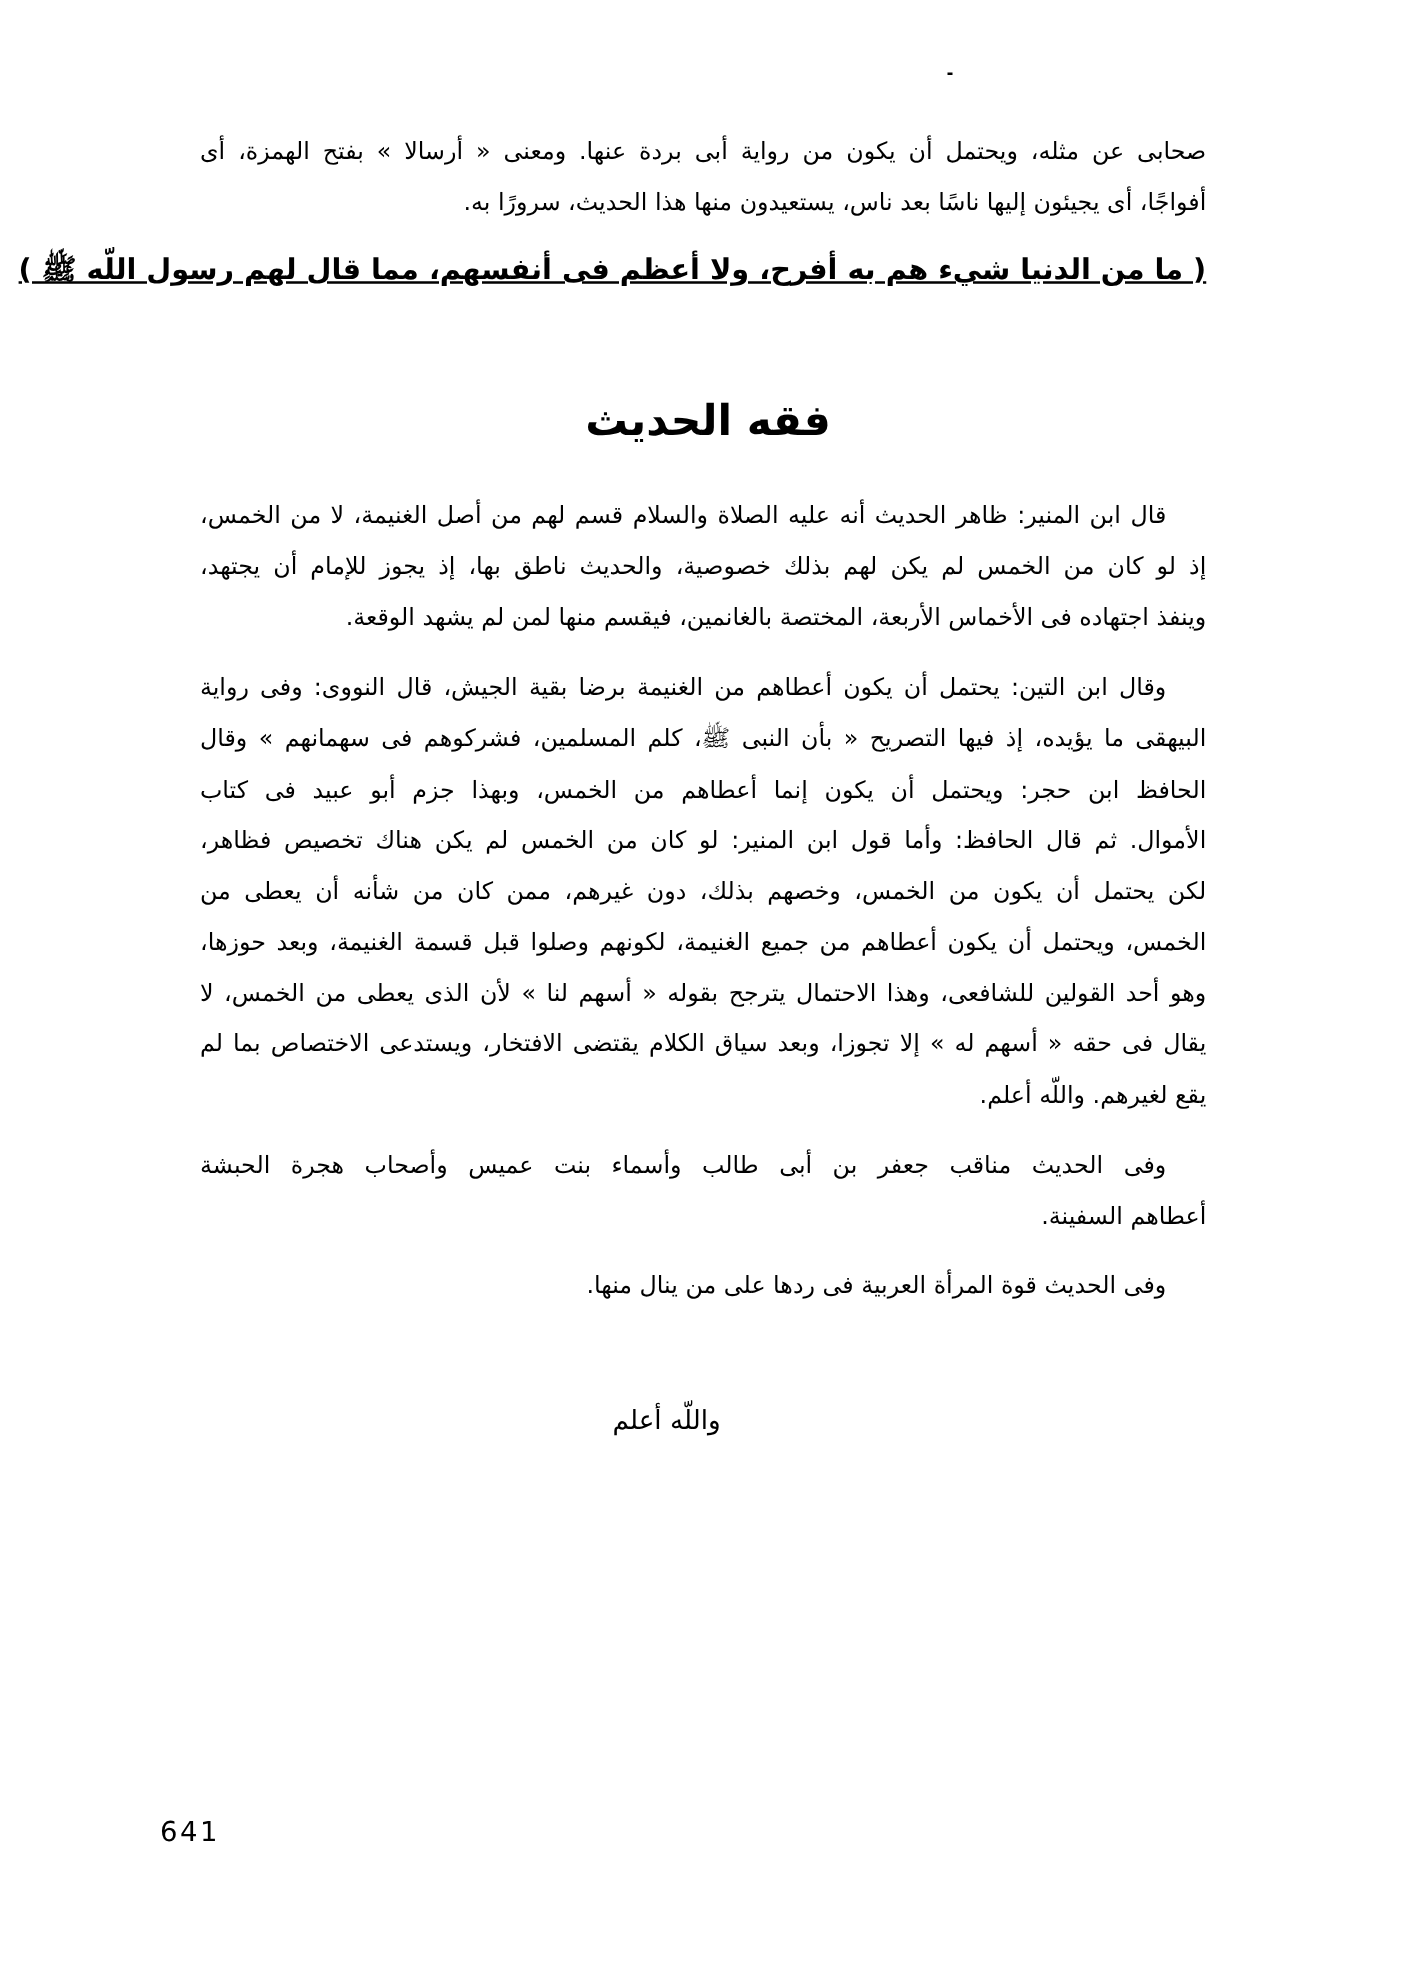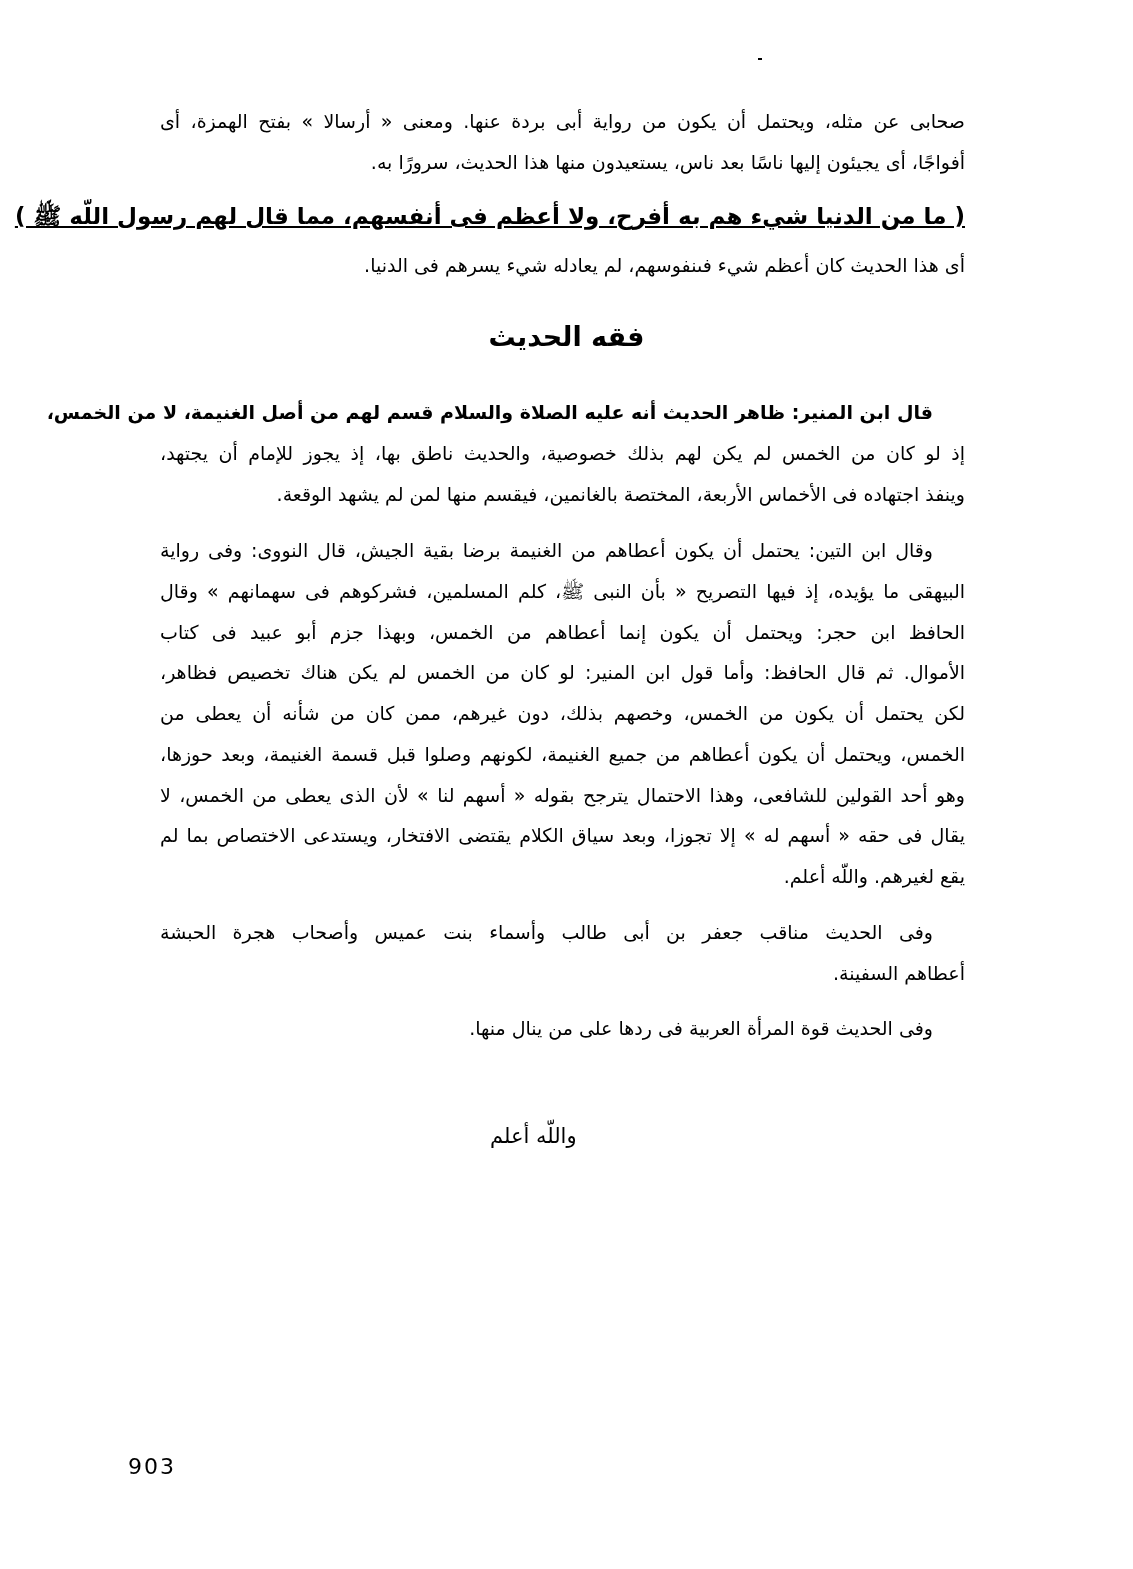--- a/index.html
+++ b/index.html
@@ -53,21 +53,21 @@
       height: 36px;
       text-decoration: underline;
     }
     .heading {
       position: absolute;
       left: 0; right: 0;
       top: 312px;
       text-align: center;
       direction: rtl;
       font-weight: bold;
-      font-size: 27px;
+      font-size: 34px;
       line-height: 50px;
     }
     .closing {
       position: absolute;
       left: 490px;
       top: 1118px;
       direction: rtl;
       font-size: 21px;
       line-height: 36px;
       white-space: nowrap;
@@ -86,40 +86,39 @@
 <body>
 
 <div class="page">
 
   <div class="top-mark"></div>
 
   <div class="line last" style="top:147px;">أفواجًا، أى يجيئون إليها ناسًا بعد ناس، يستعيدون منها هذا الحديث، سرورًا به.</div>
   <div class="line" style="top:106px;">صحابى عن مثله، ويحتمل أن يكون من رواية أبى بردة عنها. ومعنى « أرسالا » بفتح الهمزة، أى</div>
 
   <div class="line quote" style="top:198px;">( ما من الدنيا شيء هم به أفرح، ولا أعظم فى أنفسهم، مما قال لهم رسول اللّه ﷺ )</div>
-  <div class="line last" style="top:250px;">أى هذا الحديث كان أعظم شيء فىنفوسهم، لم يعادله شيء يسرهم فى الدنيا.</div>
 
   <div class="heading">فقه الحديث</div>
 
-  <div class="line indent" style="top:397px;font-weight:bold;">قال ابن المنير: ظاهر الحديث أنه عليه الصلاة والسلام قسم لهم من أصل الغنيمة، لا من الخمس،</div>
+  <div class="line indent" style="top:397px;">قال ابن المنير: ظاهر الحديث أنه عليه الصلاة والسلام قسم لهم من أصل الغنيمة، لا من الخمس،</div>
   <div class="line" style="top:438px;">إذ لو كان من الخمس لم يكن لهم بذلك خصوصية، والحديث ناطق بها، إذ يجوز للإمام أن يجتهد،</div>
   <div class="line last" style="top:479px;">وينفذ اجتهاده فى الأخماس الأربعة، المختصة بالغانمين، فيقسم منها لمن لم يشهد الوقعة.</div>
 
   <div class="line indent" style="top:535px;">وقال ابن التين: يحتمل أن يكون أعطاهم من الغنيمة برضا بقية الجيش، قال النووى: وفى رواية</div>
   <div class="line" style="top:576px;">البيهقى ما يؤيده، إذ فيها التصريح « بأن النبى ﷺ، كلم المسلمين، فشركوهم فى سهمانهم » وقال</div>
   <div class="line" style="top:617px;">الحافظ ابن حجر: ويحتمل أن يكون إنما أعطاهم من الخمس، وبهذا جزم أبو عبيد فى كتاب</div>
   <div class="line" style="top:657px;">الأموال. ثم قال الحافظ: وأما قول ابن المنير: لو كان من الخمس لم يكن هناك تخصيص فظاهر،</div>
   <div class="line" style="top:698px;">لكن يحتمل أن يكون من الخمس، وخصهم بذلك، دون غيرهم، ممن كان من شأنه أن يعطى من</div>
   <div class="line" style="top:739px;">الخمس، ويحتمل أن يكون أعطاهم من جميع الغنيمة، لكونهم وصلوا قبل قسمة الغنيمة، وبعد حوزها،</div>
   <div class="line" style="top:780px;">وهو أحد القولين للشافعى، وهذا الاحتمال يترجح بقوله « أسهم لنا » لأن الذى يعطى من الخمس، لا</div>
   <div class="line" style="top:820px;">يقال فى حقه « أسهم له » إلا تجوزا، وبعد سياق الكلام يقتضى الافتخار، ويستدعى الاختصاص بما لم</div>
   <div class="line last" style="top:861px;">يقع لغيرهم. واللّه أعلم.</div>
 
   <div class="line indent" style="top:917px;">وفى الحديث مناقب جعفر بن أبى طالب وأسماء بنت عميس وأصحاب هجرة الحبشة</div>
   <div class="line last" style="top:958px;">أعطاهم السفينة.</div>
 
   <div class="line indent last" style="top:1013px;">وفى الحديث قوة المرأة العربية فى ردها على من ينال منها.</div>
 
   <div class="closing">واللّه أعلم</div>
 
-  <div class="page-number">903</div>
+  <div class="page-number">641</div>
 
 </div>
 
 </body></html>

